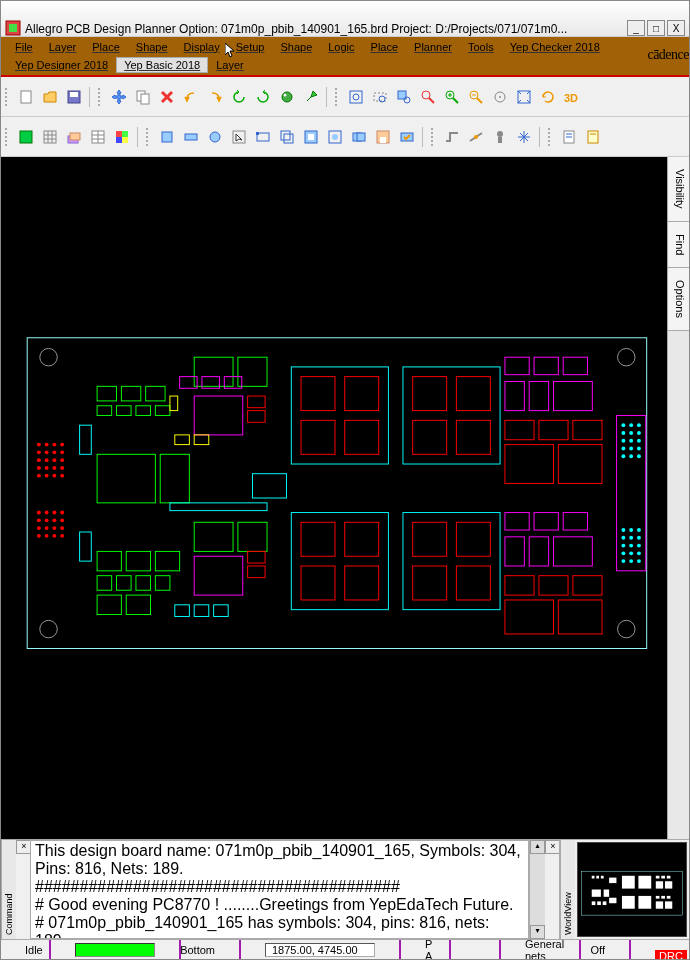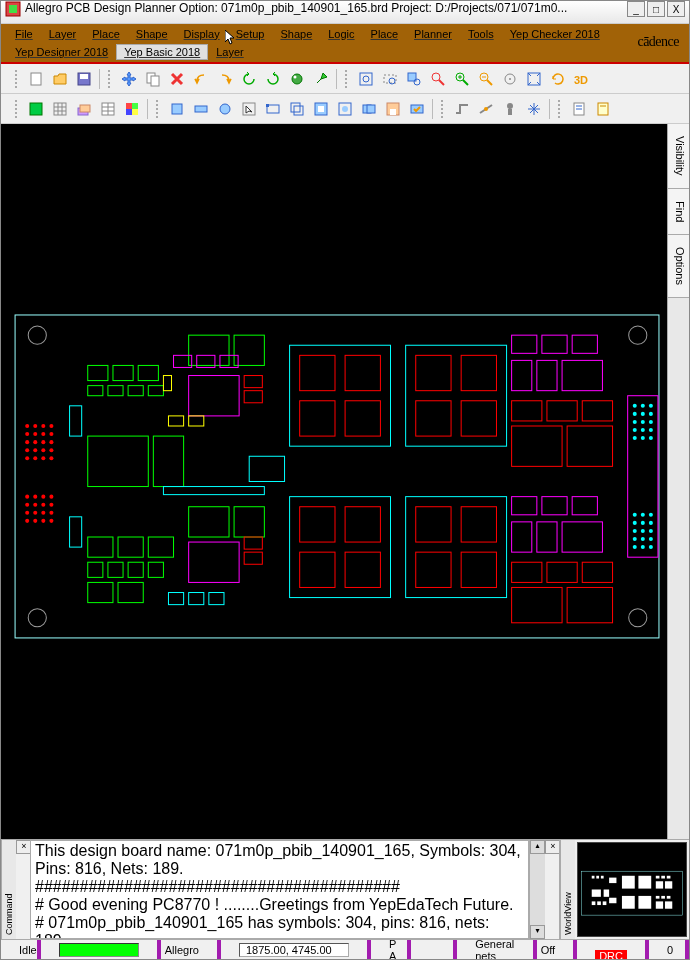--- a/index.html
+++ b/index.html
@@ -1,45 +1,45 @@
 <!DOCTYPE html>
 <html><head>
 <meta charset="utf-8">
 <style>
 * { box-sizing: border-box; margin: 0; padding: 0; font-family: Tahoma, sans-serif; font-size: 11px; }
 body { width: 690px; height: 960px; background: #f0f0f0; display: flex; flex-direction: column; border: 1px solid #888; overflow: hidden; }
-.titlebar { height: 23px; background: linear-gradient(#fff, #e8e8e8); display: flex; align-items: flex-start; padding: 0 4px; border-bottom: 1px solid #ccc; }
+.titlebar { height: 36px; background: linear-gradient(#fff, #e8e8e8); display: flex; align-items: flex-end; padding: 0 4px; border-bottom: 1px solid #ccc; }
 .titlebar-icon { width: 16px; height: 16px; margin-right: 4px; display: inline-flex; }
 .titlebar-text { flex: 1; font-size: 12px; white-space: nowrap; overflow: hidden; }
 .win-controls { display: flex; gap: 2px; }
 .win-btn { width: 18px; height: 16px; border: 1px solid #888; background: #eee; display: flex; align-items: center; justify-content: center; cursor: pointer; font-size: 10px; font-family: Arial; }
 .menubar { height: 40px; display: flex; flex-wrap: wrap; align-items: center; padding: 1px 6px; border-bottom: 2px solid #c00; background: #a16207; position: relative; }
 .menu-item { padding: 2px 8px; cursor: pointer; text-decoration: underline; text-decoration-color: #333; text-underline-offset: 1px; }
 .menu-item.hover { background: #e0e0e0; border: 1px solid #aaa; padding: 1px 7px; position: relative; text-align: center; }
-.brand { position: absolute; right: 10px; top: 10px; font-size: 14px; font-family: serif; letter-spacing: -0.5px; }
-.toolbar { height: 30px; background: #f0f0f0; border-bottom: 1px solid #ccc; display: flex; align-items: center; padding: 0 14px; gap: 2px; }
+.brand { position: absolute; right: 0; top: 10px; font-size: 14px; font-family: serif; letter-spacing: -0.5px; }
+.toolbar { height: 40px; background: #f0f0f0; border-bottom: 1px solid #ccc; display: flex; align-items: center; padding: 0 4px; gap: 2px; }
 .tb-btn { width: 22px; height: 22px; display: flex; align-items: center; justify-content: center; cursor: pointer; border: 1px solid transparent; }
 .tb-sep { width: 5px; height: 20px; border-left: 1px solid #bbb; margin: 0 2px; }
 .tb-handle { width: 6px; height: 18px; border-left: 2px dotted #aaa; margin-right: 2px; }
 .workspace { flex: 1; display: flex; background: #000; position: relative; overflow: hidden; }
 .canvas { flex: 1; background: #000; position: relative; margin: 6px 4px 6px 6px; }
 .side-tabs { width: 22px; background: #e8e8e8; display: flex; flex-direction: column; border-left: 1px solid #aaa; }
 .side-tab { writing-mode: vertical-rl; padding: 12px 3px; cursor: pointer; border-bottom: 1px solid #aaa; background: #f4f4f4; text-align: center; font-size: 11px; }
 .bottom-panel { height: 100px; display: flex; border-top: 1px solid #aaa; background: #f0f0f0; }
 .cmd-area { flex: 1; display: flex; }
 .cmd-tab { writing-mode: vertical-rl; transform: rotate(180deg); padding: 4px 2px; font-size: 9px; border-right: 1px solid #aaa; background: #e8e8e8; }
 .cmd-text { flex: 1; background: #fff; border: 1px solid #aaa; font-size: 16px; padding: 1px 4px; overflow: hidden; white-space: pre-line; position: relative; }
 .cmd-scroll { width: 16px; border-left: 1px solid #aaa; background: #eee; display: flex; flex-direction: column; }
 .cmd-sb-btn { height: 14px; border: 1px solid #999; background: #ddd; font-size: 8px; text-align: center; }
 .cmd-x { width: 16px; height: 14px; border: 1px solid #999; background: #eee; font-size: 9px; text-align: center; }
 .worldview { width: 130px; border-left: 1px solid #aaa; display: flex; }
 .wv-tab { writing-mode: vertical-rl; transform: rotate(180deg); padding: 4px 2px; font-size: 9px; border-right: 1px solid #aaa; background: #e8e8e8; }
 .wv-canvas { flex: 1; background: #000; margin: 2px; border: 1px solid #444; position: relative; overflow: hidden; }
 .statusbar { height: 20px; background: #f0f0f0; border-top: 1px solid #aaa; display: flex; align-items: center; font-size: 10px; }
-.st-cell { padding: 0 18px; border-right: 4px solid #a21caf; height: 100%; display: flex; align-items: center; }
+.st-cell { padding: 0 24px; border-right: 2px solid #a21caf; height: 100%; display: flex; align-items: center; }
 .st-prog { width: 80px; height: 14px; background: #0f0; border: 1px inset #888; }
 .st-coord { background: #fff; border: 1px inset #aaa; padding: 0 6px; width: 110px; }
 .st-drc { background: #f00; color: #fff; padding: 0 4px; margin-top: 12px; }
 .cursor { position: absolute; width: 12px; height: 16px; top: 6px; left: 224px; z-index: 10; }
 </style>
 </head>
 <body>
 
 <div class="titlebar">
   <span class="titlebar-icon">
@@ -602,21 +602,21 @@
       </svg>
     </div>
   </div>
 </div>
 
 <div class="statusbar">
   <div class="st-cell" style="width:40px">Idle</div>
   <div class="st-cell">
       <div class="st-prog"></div>
     </div>
-  <div class="st-cell" style="width:60px;justify-content:flex-end">Allegro</div>
+  <div class="st-cell" style="width:60px;justify-content:flex-end">Bottom</div>
   <div class="st-cell">
       <div class="st-coord">1875.00, 4745.00</div>
     </div>
   <div class="st-cell" style="width:40px">P  A</div>
   <div class="st-cell" style="flex:1"></div>
   <div class="st-cell" style="width:80px">General nets</div>
   <div class="st-cell" style="width:40px;justify-content:flex-end">Off</div>
   <div class="st-cell">
       <span class="st-drc">DRC</span>
     </div>

